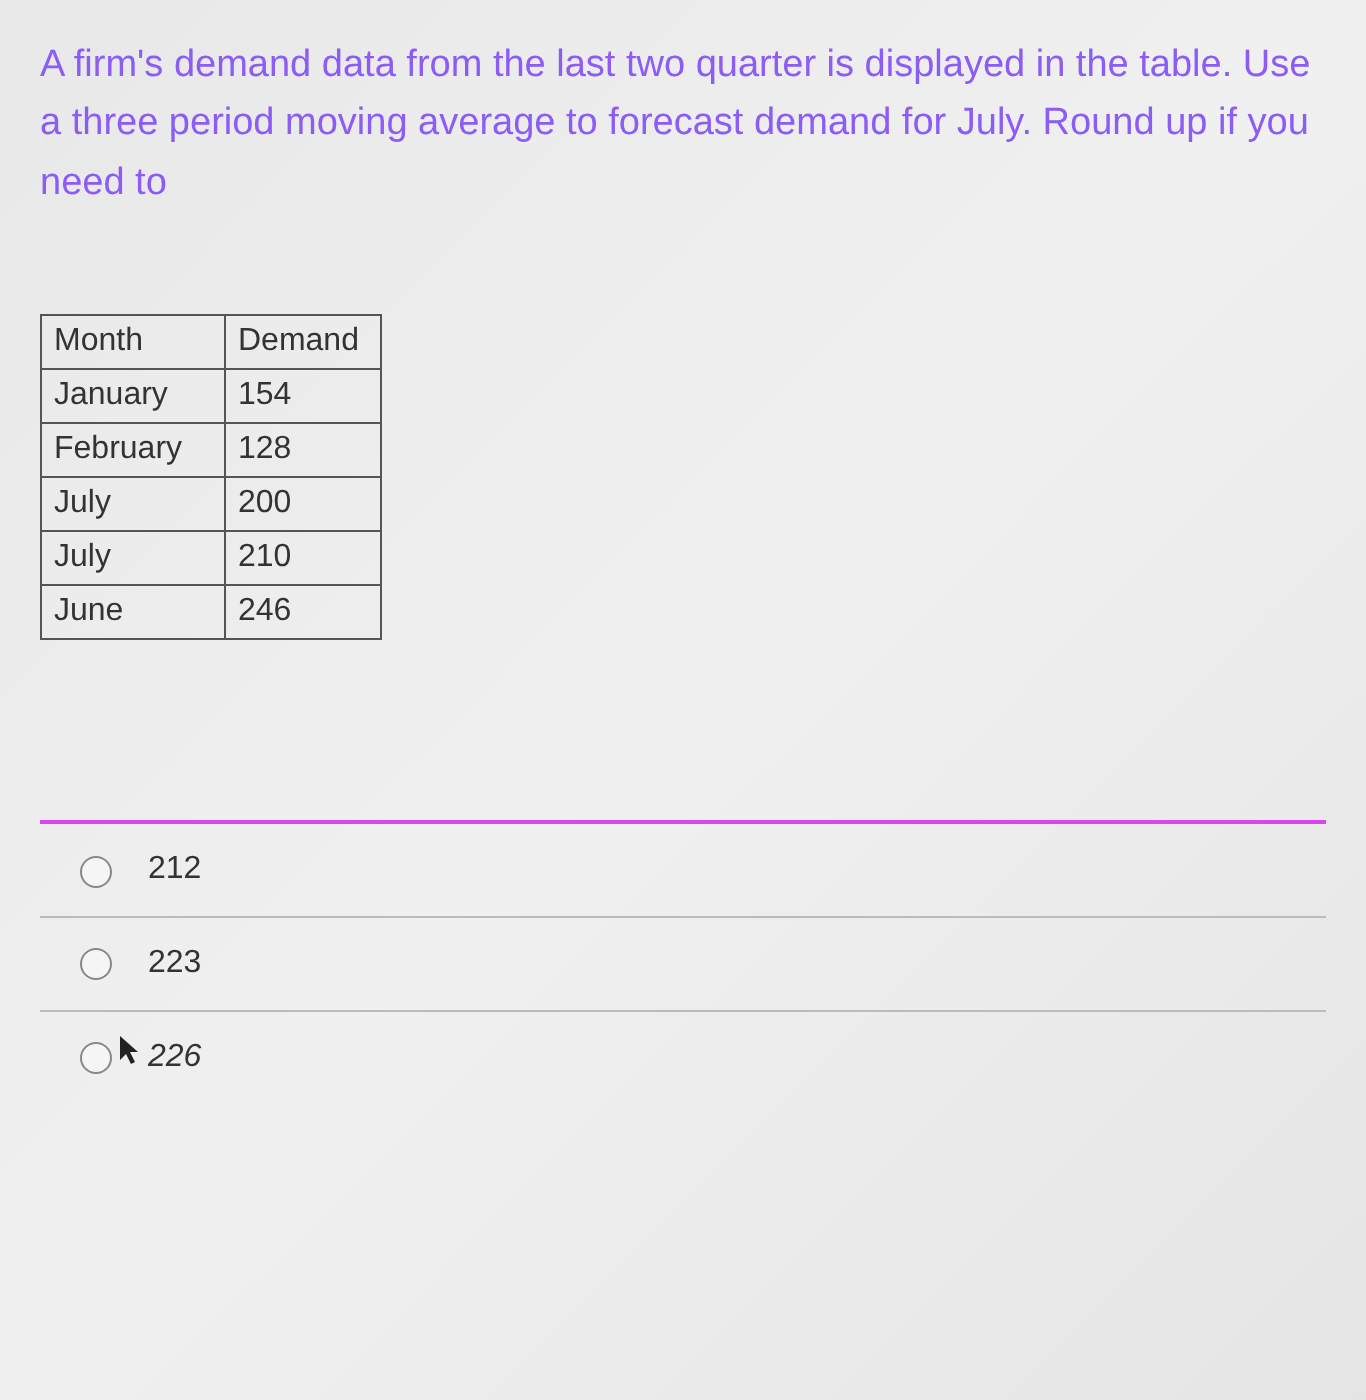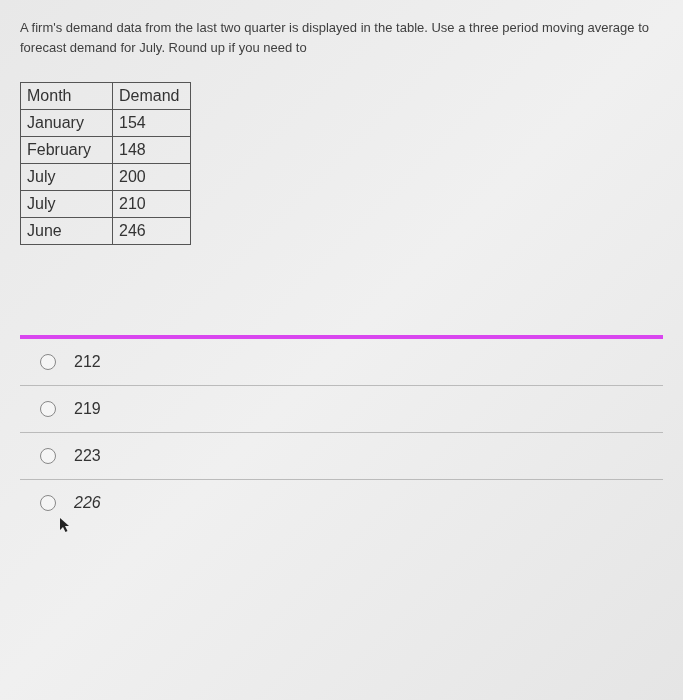--- a/index.html
+++ b/index.html
@@ -10,24 +10,24 @@
     body {
       width: 683px;
       height: 700px;
       background: linear-gradient(135deg, #e8e8e8 0%, #f0f0f0 50%, #e5e5e5 100%);
       font-family: Arial, sans-serif;
       color: #2a2a2a;
       padding: 18px 20px;
       position: relative;
     }
     .question-text {
-      font-size: 13px;
+      font-size: 19px;
       line-height: 1.55;
-      margin-bottom: 24px;
-      color: #404040;
+      margin-bottom: 51px;
+      color: #8b5cf6;
     }
     .data-table {
       border-collapse: collapse;
       margin-bottom: 90px;
     }
     .data-table td, .data-table th {
       border: 1px solid #555;
       padding: 4px 6px;
       text-align: left;
       font-size: 16px;
@@ -49,21 +49,22 @@
     }
     .option-row {
       display: flex;
       align-items: center;
       padding: 14px 0 14px 20px;
       border-bottom: 1px solid #bbb;
       font-size: 16px;
       color: #333;
     }
     .option-row:first-child {
-      border-top: 4px solid #d946ef;
+      border-top: 2px solid #d946ef;
+      align-items: flex-end;
     }
     .radio {
       width: 16px;
       height: 16px;
       border: 1.5px solid #888;
       border-radius: 50%;
       margin-right: 18px;
       background: #f5f5f5;
       flex-shrink: 0;
     }
@@ -84,21 +85,21 @@
       <tr>
     <th class="col-month">Month</th>
     <th class="col-demand">Demand</th>
   </tr>
   <tr>
     <td class="col-month">January</td>
     <td class="col-demand">154</td>
   </tr>
   <tr>
     <td class="col-month">February</td>
-    <td class="col-demand">148</td>
+    <td class="col-demand">128</td>
   </tr>
   <tr>
     <td class="col-month">July</td>
     <td class="col-demand">200</td>
   </tr>
   <tr>
     <td class="col-month">July</td>
     <td class="col-demand">210</td>
   </tr>
   <tr>
@@ -112,23 +113,19 @@
   <path d="M0,0 L0,12 L3,9 L5.5,14 L7.5,13 L5,8 L9,8 Z" fill="#222"></path>
 </svg>
 
 <div class="options">
   <div class="option-row">
     <span class="radio"></span>
     <span>212</span>
   </div>
   <div class="option-row">
     <span class="radio"></span>
-    <span>219</span>
-  </div>
-  <div class="option-row">
-    <span class="radio"></span>
     <span>223</span>
   </div>
   <div class="option-row" style="border-bottom:none;font-style:italic;">
     <span class="radio"></span>
     <span>226</span>
   </div>
 </div>
 
 </body></html>

